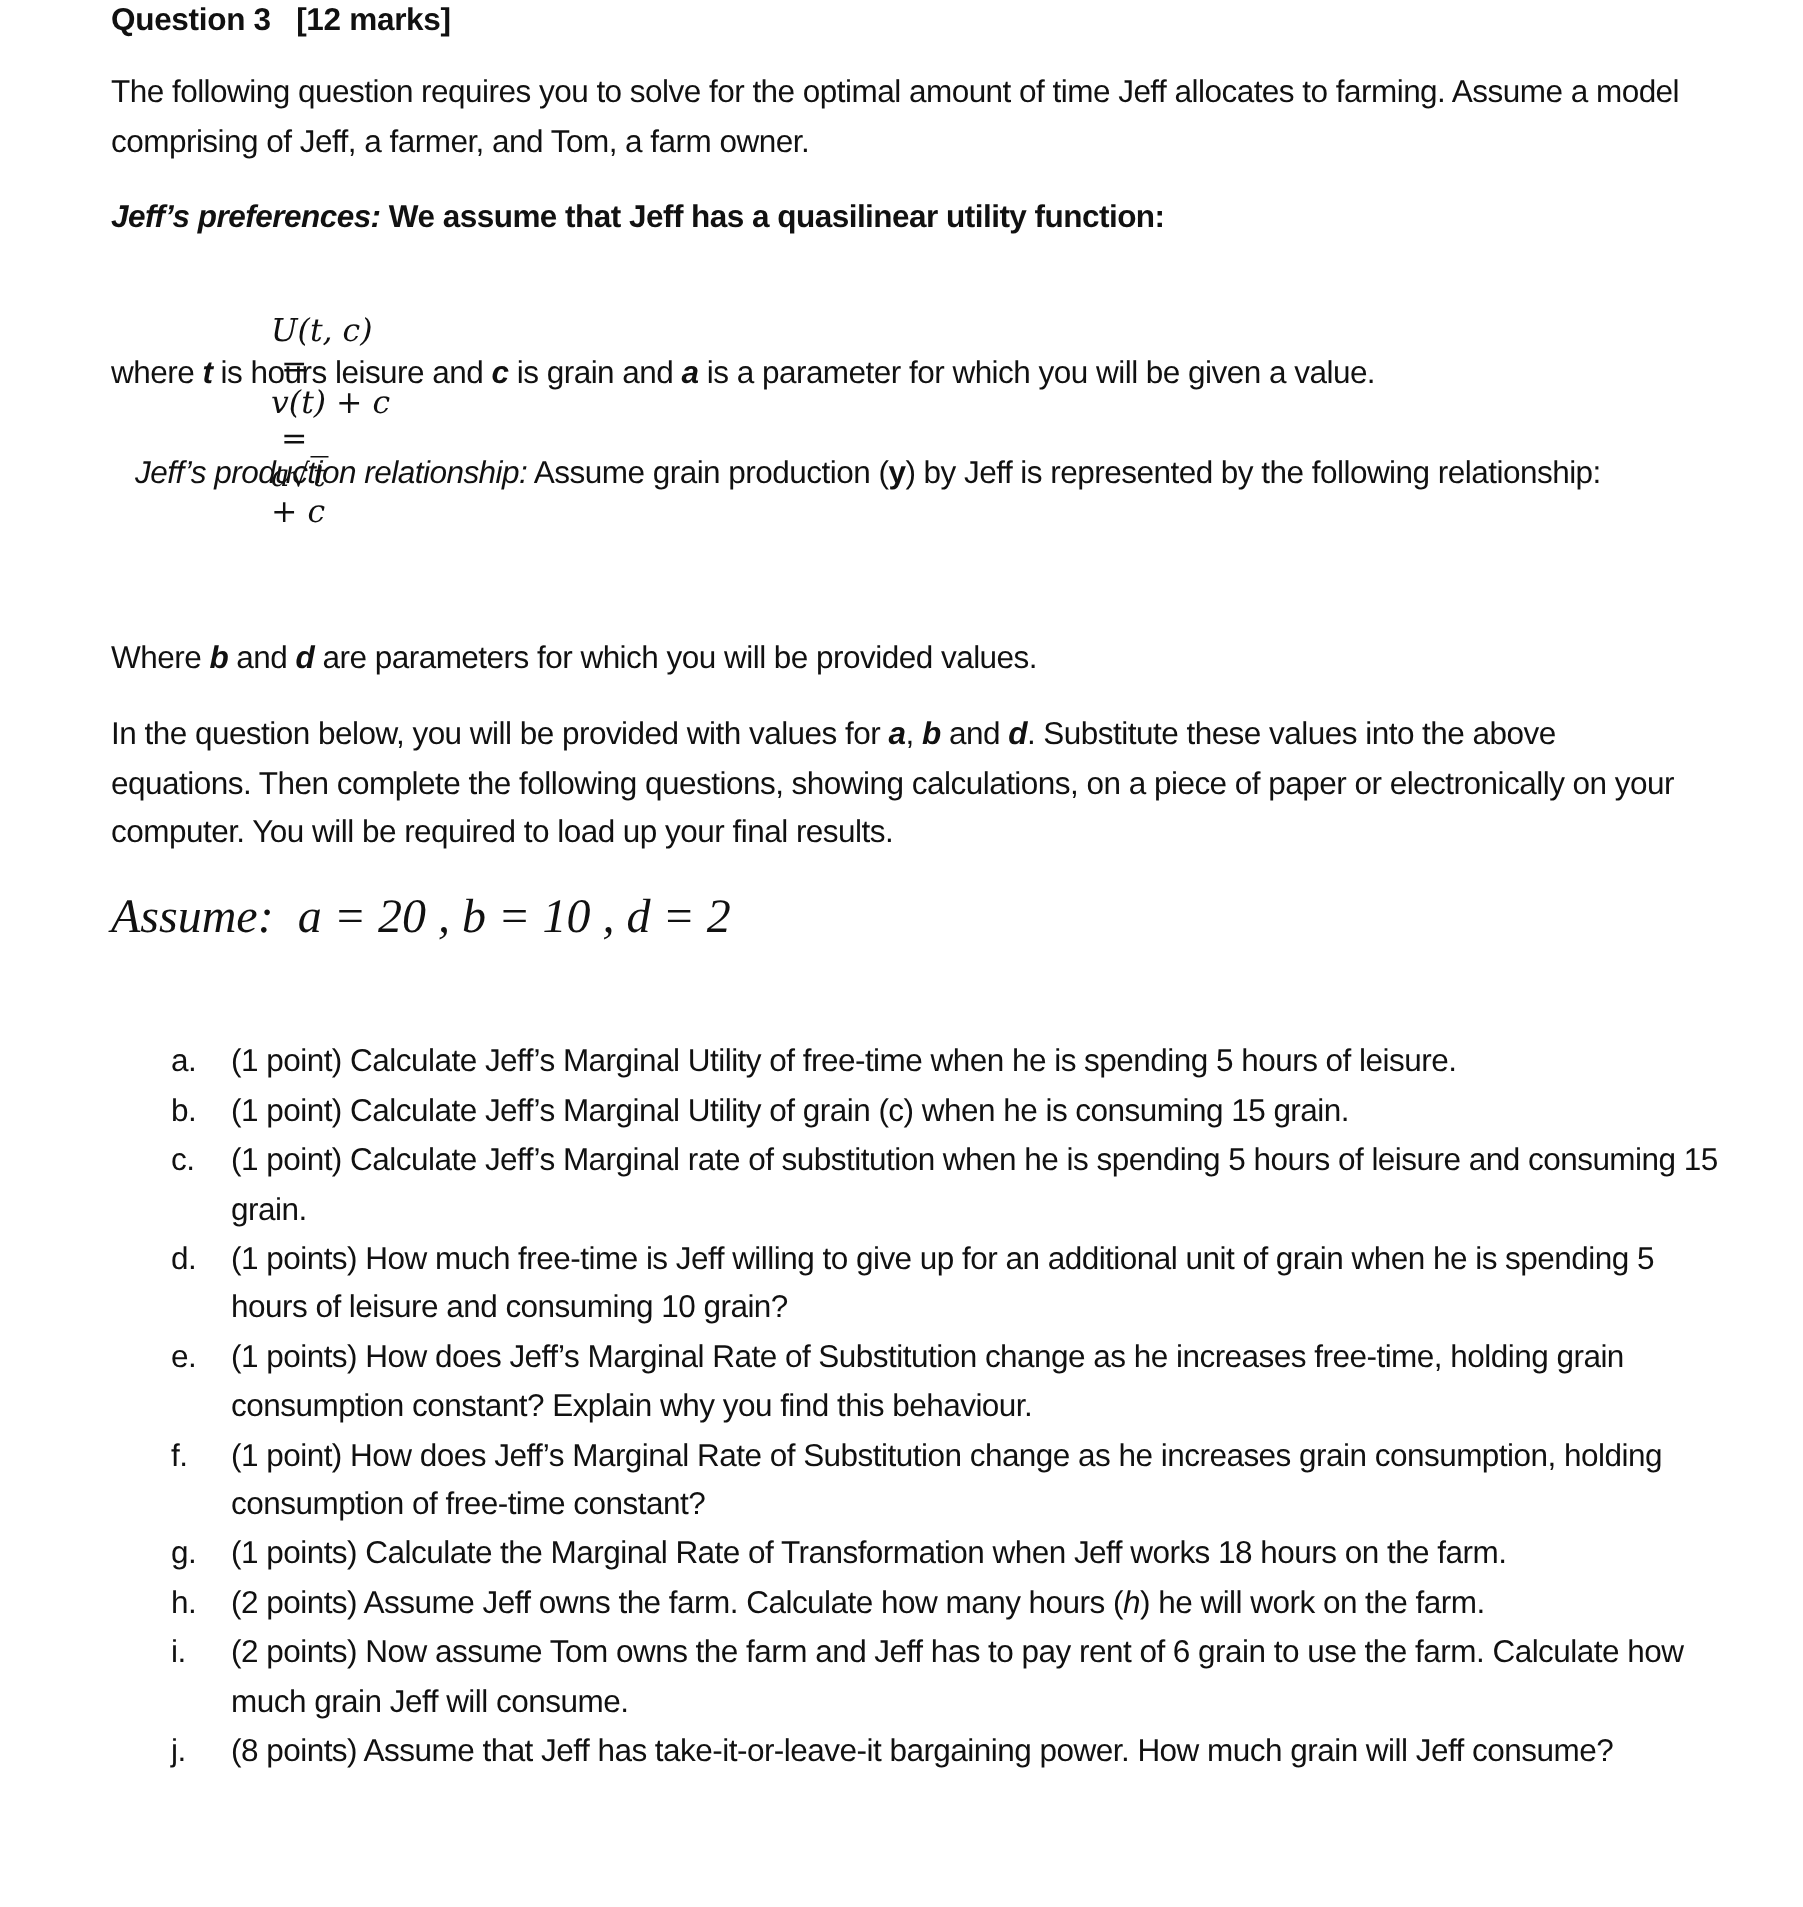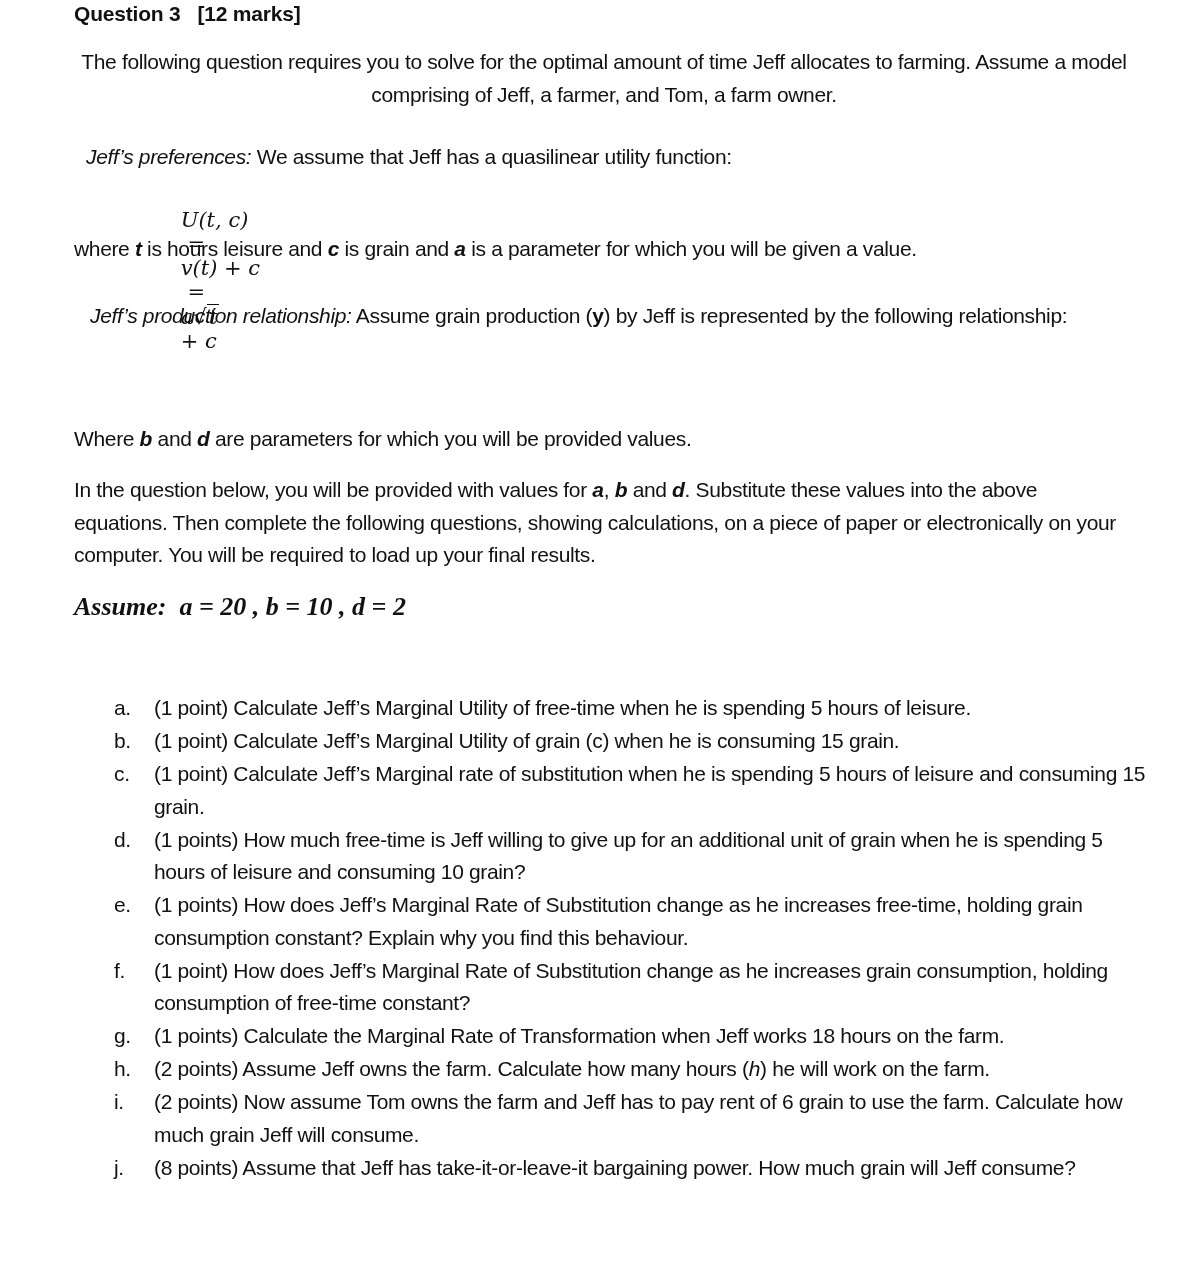--- a/index.html
+++ b/index.html
@@ -25,40 +25,40 @@
     font-family: "DejaVu Serif", "Liberation Serif", serif;
     font-size: 21px; white-space: pre;
   }
   .eq .v { font-style: italic; }
   .sqrt { display: inline-block; position: relative; }
   .sqrt .rad { font-style: normal; }
   .sqrt .under { border-top: 1.5px solid #111; padding: 0 2px; display: inline-block; line-height: 1.15; }
   .assume {
     position: absolute; left: 74px; top: 592px;
     font-family: "Liberation Serif", "DejaVu Serif", serif;
-    font-size: 26px; font-weight: bold; font-style: italic; white-space: pre;
+    font-size: 32px; font-weight: normal; font-style: italic; white-space: pre;
   }
   .qlist { position: absolute; left: 74px; top: 692px; width: 1080px; }
   .qitem {
     position: relative; padding-left: 80px;
     font-size: 21px; line-height: 32.5px; letter-spacing: -0.35px;
     margin-bottom: 0.5px;
   }
   .qitem .letter { position: absolute; left: 40px; top: 0; }
 </style>
 </head>
 <body>
 
 <div class="page">
 
   <div class="heading">Question 3   [12 marks]</div>
 
-  <p class="para" style="top:46px;margin:0;text-align:center;"><span>The following question requires you to solve for the optimal amount of time Jeff allocates to farming. Assume a model comprising of Jeff, a farmer, and Tom, a farm owner.</span></p>
+  <p class="para" style="top:46px;margin:0;"><span>The following question requires you to solve for the optimal amount of time Jeff allocates to farming. Assume a model comprising of Jeff, a farmer, and Tom, a farm owner.</span></p>
 
-  <p class="para" style="top:129px;margin:12px;"><span class="seg-i">Jeff’s preferences:</span><span> We assume that Jeff has a quasilinear utility function:</span></p>
+  <p class="para" style="top:129px;margin:0;font-weight:bold;"><span class="seg-i">Jeff’s preferences:</span><span> We assume that Jeff has a quasilinear utility function:</span></p>
 
   <div class="eq" style="top:184px;">
     <span class="v">U(t, c)</span>
     <span> = </span>
     <span class="v">v(t) + c</span>
     <span> = </span>
     <span class="v">a</span><span class="sqrt"><span class="rad">√</span><span class="under v">t</span></span>
     <span class="v">+ c</span>
   </div>
 

